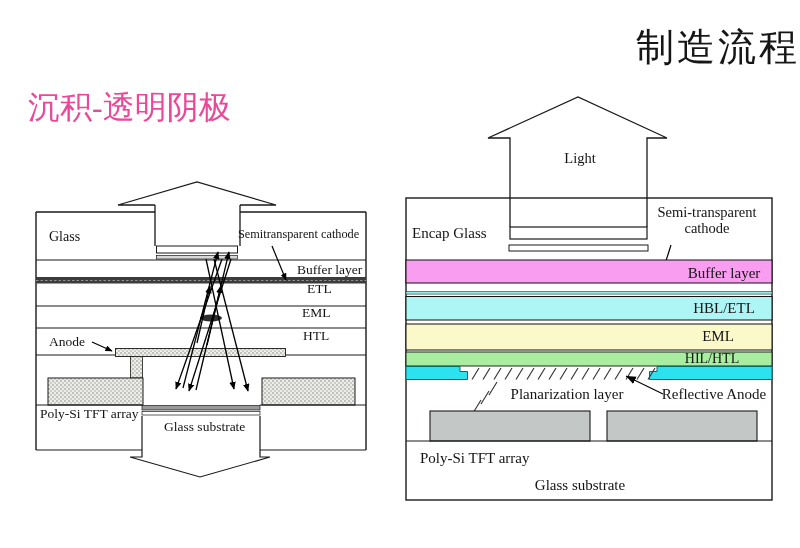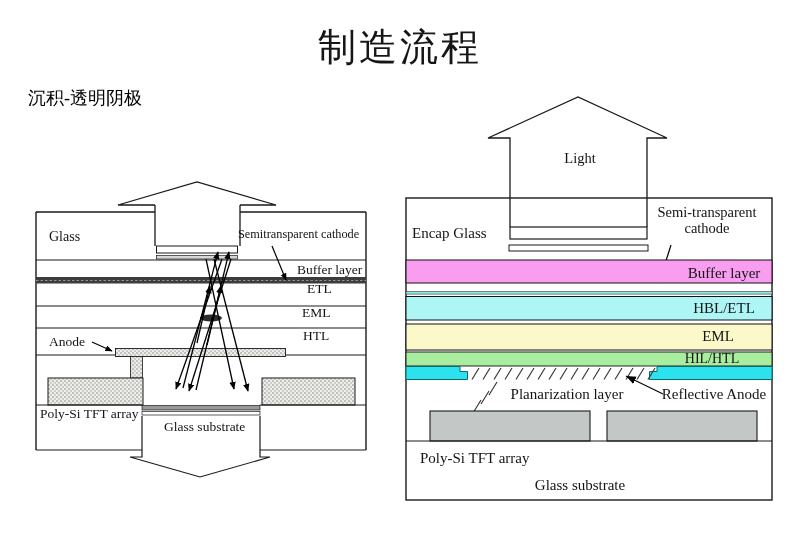--- a/index.html
+++ b/index.html
@@ -1,25 +1,25 @@
 <!DOCTYPE html>
 <html><head>
 <meta charset="utf-8">
 <style>
   html,body{margin:0;padding:0;}
   body{
     width:800px;height:548px;position:relative;background:#ffffff;overflow:hidden;
     font-family:"Liberation Serif","DejaVu Serif",serif;color:#1a1a1a;
   }
   .title{
-    position:absolute;top:22px;left:0;width:100%;text-align:center;
+    position:absolute;top:22px;left:0;width:100%;text-align:right;
     font-size:38px;letter-spacing:3px;color:#161616;
   }
   .subtitle{
-    position:absolute;top:86px;left:28px;font-size:18px;color:#000000;
+    position:absolute;top:86px;left:28px;font-size:32px;color:#ec4899;
   }
   svg{position:absolute;}
   #leftSvg{left:30px;top:178px;}
   #rightSvg{left:400px;top:88px;}
   text{font-family:"Liberation Serif","DejaVu Serif",serif;fill:#141414;}
 </style>
 </head>
 <body>
 
 <div class="title">制造流程</div>

